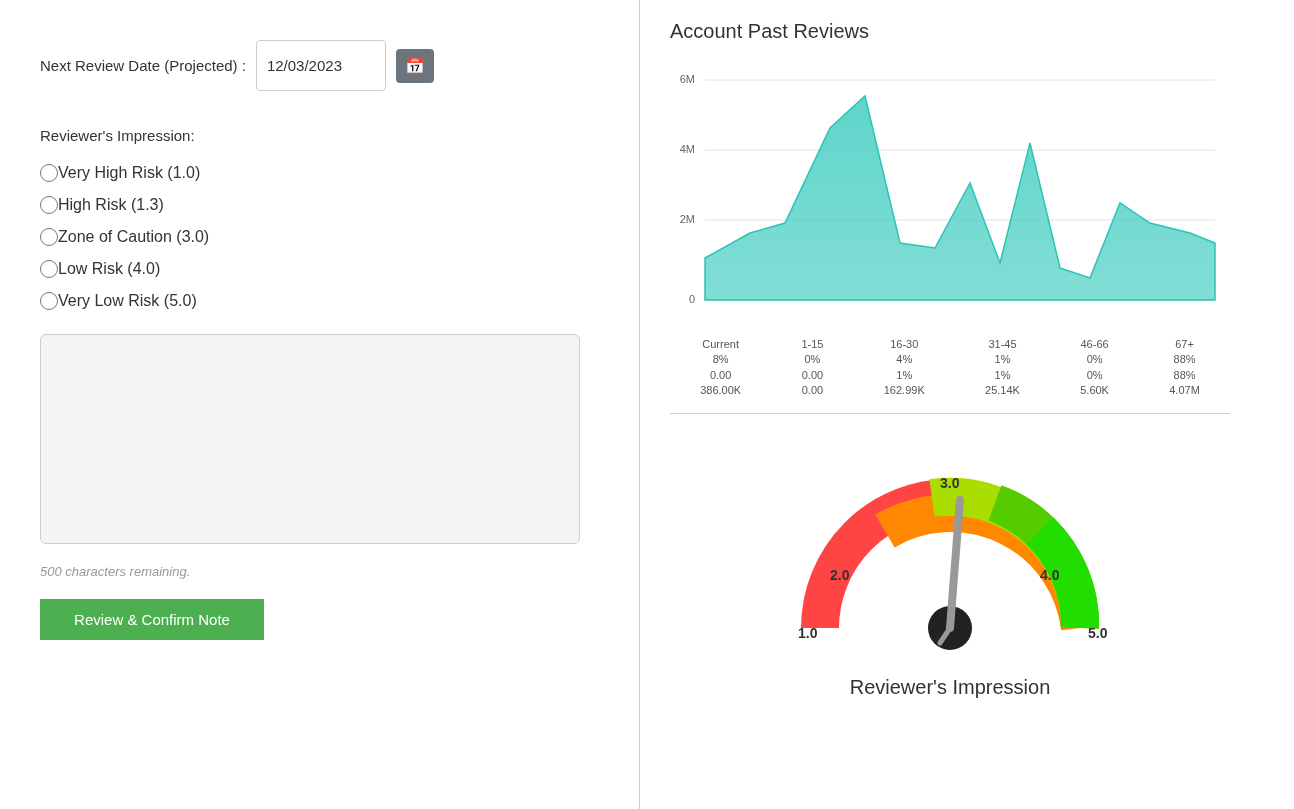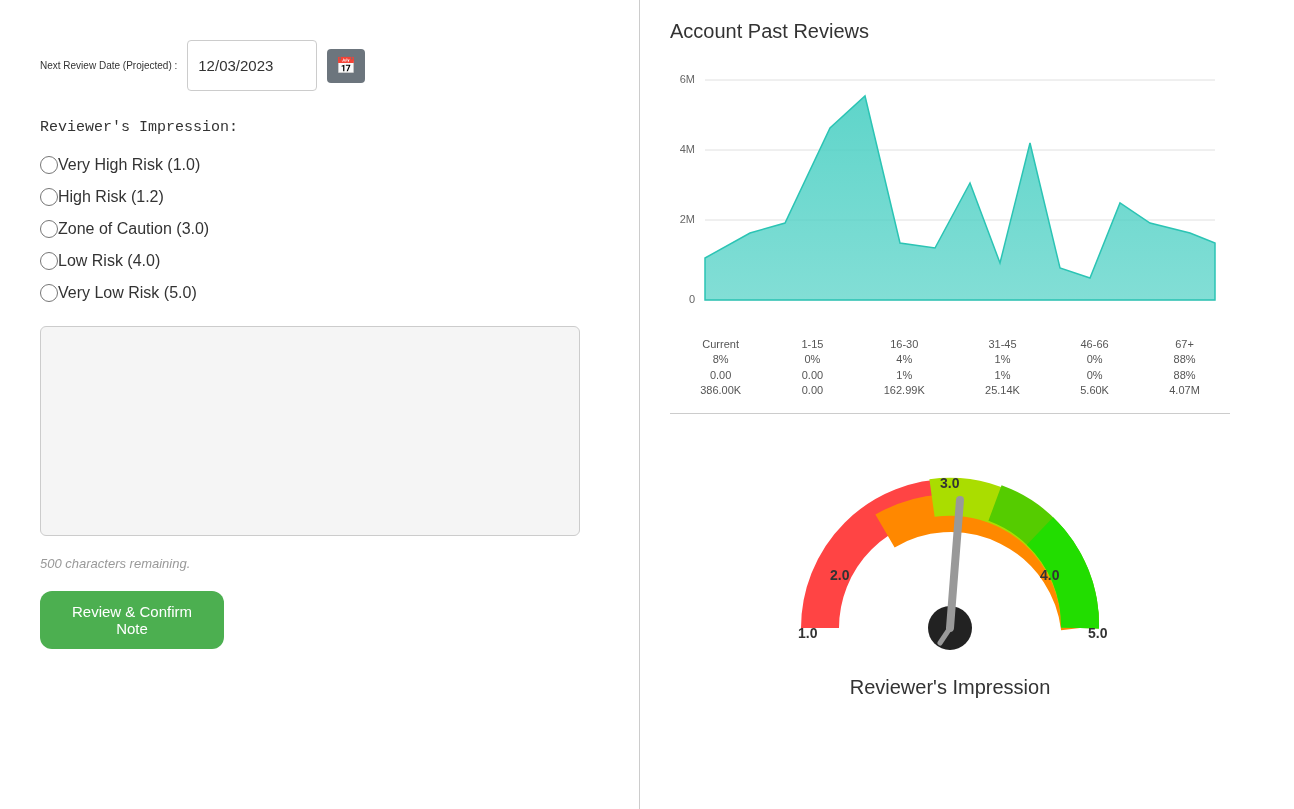--- a/index.html
+++ b/index.html
@@ -25,21 +25,21 @@
       display: flex;
       flex-direction: column;
       align-items: flex-start;
     }
     .date-row {
       display: flex;
       align-items: center;
       gap: 10px;
     }
     .date-label {
-      font-size: 10px;
+      font-size: 15px;
       color: #333;
     }
     .date-input {
       border: 1px solid #ccc;
       border-radius: 4px;
       padding: 16px 10px;
       font-size: 15px;
       width: 130px;
       color: #333;
       background: #fff;
@@ -53,22 +53,21 @@
       cursor: pointer;
       display: flex;
       align-items: center;
       justify-content: center;
       color: #fff;
       font-size: 16px;
     }
     .impression-label {
       font-size: 15px;
       color: #333;
-      margin-top: 12px;
-      font-family: Liberation Mono, monospace;
+      margin-top: 20px;
     }
     .radio-group {
       display: flex;
       flex-direction: column;
       gap: 14px;
       margin-top: 4px;
     }
     .radio-item {
       display: flex;
       align-items: center;
@@ -101,25 +100,25 @@
     .chars-remaining {
       font-size: 13px;
       color: #999;
       font-style: italic;
       margin-top: 4px;
     }
     .confirm-btn {
       background: #4caf50;
       color: #fff;
       border: none;
-      border-radius: 12px;
+      border-radius: 0;
       padding: 12px 22px;
       font-size: 15px;
       cursor: pointer;
-      width: 184px;
+      width: 224px;
       margin-top: 4px;
     }
 
     
     .chart-title {
       font-size: 20px;
       color: #333;
       margin-bottom: 10px;
     }
     .area-chart-container {
@@ -182,21 +181,21 @@
 
   <div class="impression-label">Reviewer's Impression:</div>
 
   <div class="radio-group">
     <div class="radio-item">
       <input type="radio" id="vhr" name="impression" style="">
       <label for="vhr">Very High Risk (1.0)</label>
     </div>
     <div class="radio-item">
       <input type="radio" id="hr" name="impression" style="">
-      <label for="hr">High Risk (1.2)</label>
+      <label for="hr">High Risk (1.3)</label>
     </div>
     <div class="radio-item">
       <input type="radio" id="zoc" name="impression" style="">
       <label for="zoc">Zone of Caution (3.0)</label>
     </div>
     <div class="radio-item">
       <input type="radio" id="lr" name="impression" style="">
       <label for="lr">Low Risk (4.0)</label>
     </div>
     <div class="radio-item">

